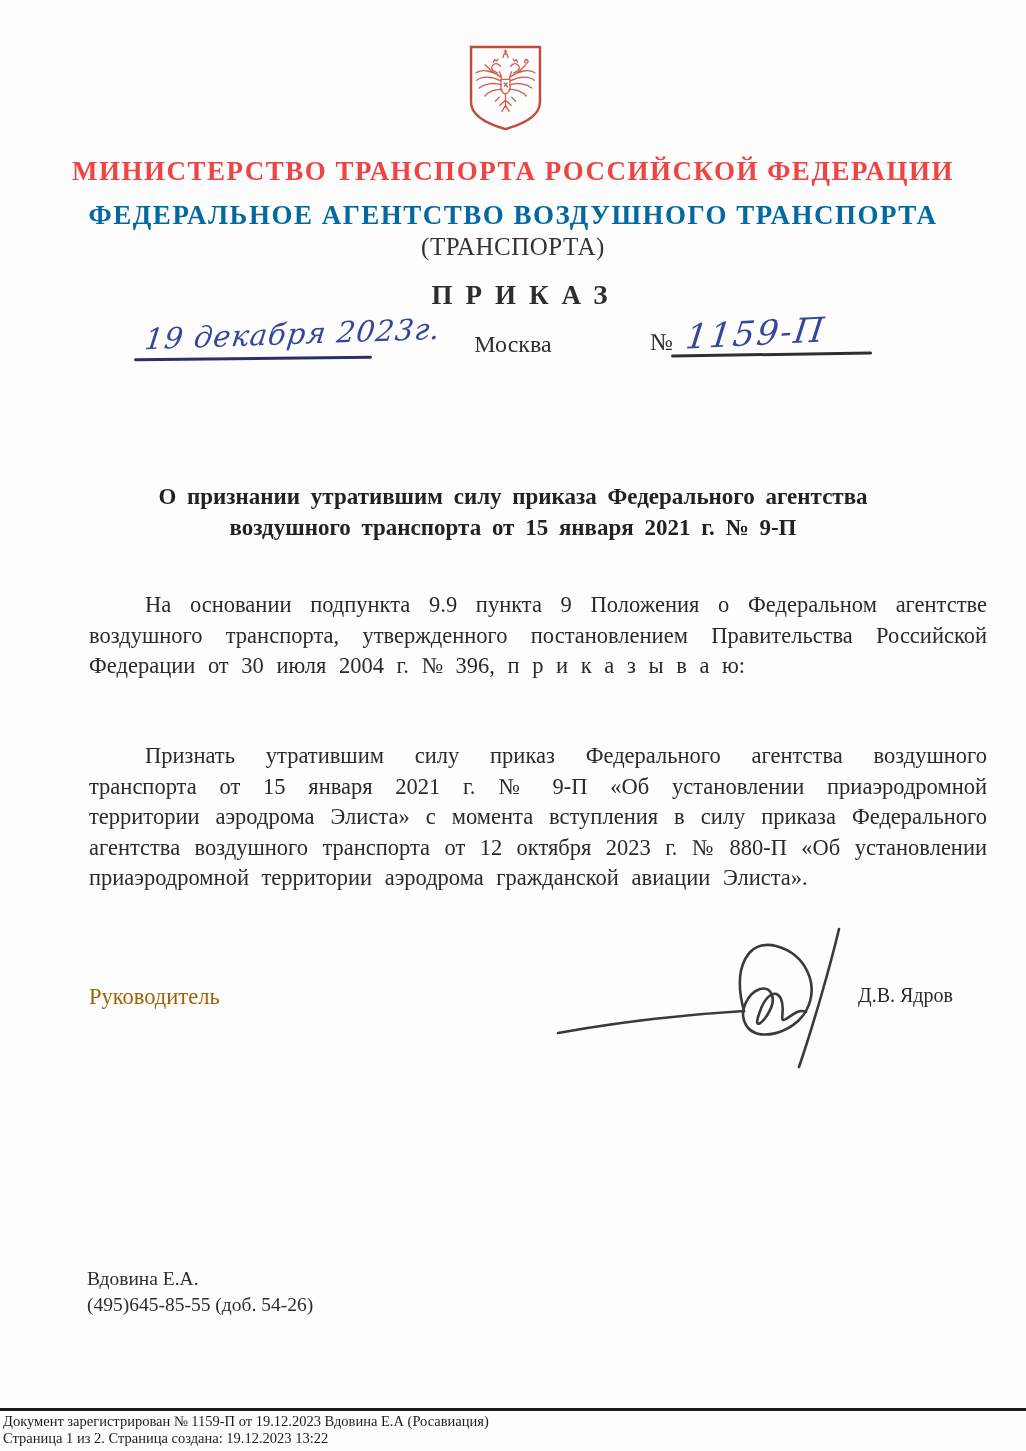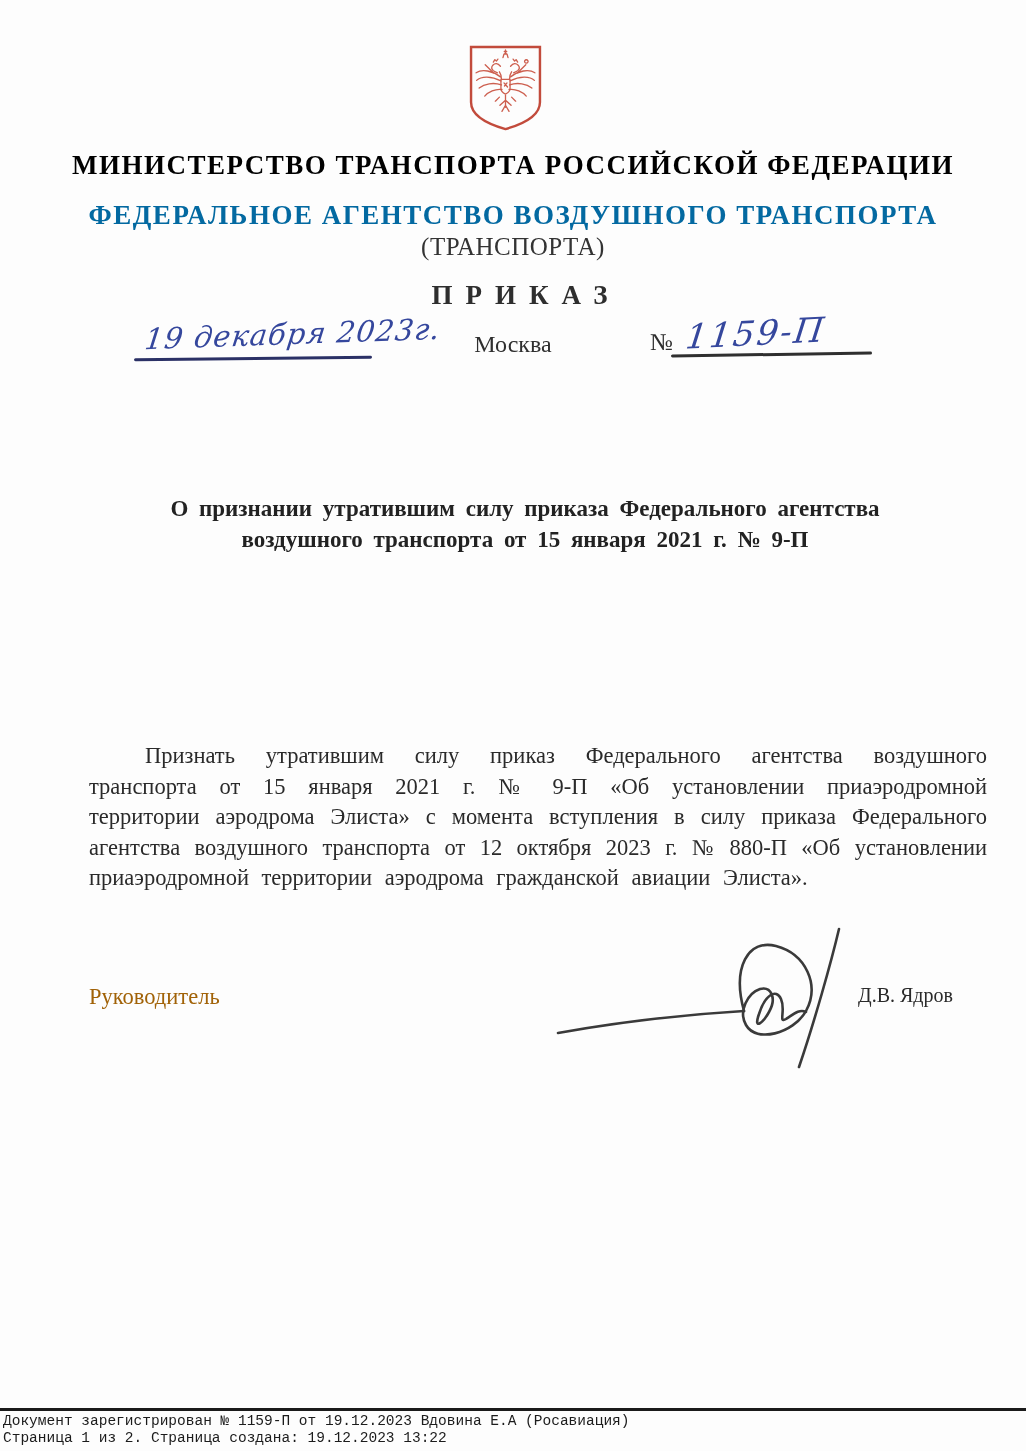--- a/index.html
+++ b/index.html
@@ -7,47 +7,47 @@
     position:relative;
     width:1026px;height:1451px;
     margin:0 auto;
     background:#fdfdfd;
     overflow:hidden;
     font-family:"Liberation Serif",serif;
     color:#262626;
   }
   .emblem{position:absolute;left:468px;top:44px;width:75px;height:88px;}
   .center-line{position:absolute;left:0;width:100%;text-align:center;white-space:nowrap;}
-  .h-ministry{top:150px;font-size:27px;font-weight:bold;letter-spacing:1.5px;color:#000000;}
+  .h-ministry{top:156px;font-size:27px;font-weight:bold;letter-spacing:1.5px;color:#ef4444;}
   .h-agency{top:200px;font-size:27px;font-weight:bold;letter-spacing:1.5px;color:#0369a1;}
   .h-rosaviation{top:233px;font-size:25px;letter-spacing:.5px;color:#333;}
   .h-prikaz{top:280px;font-size:27px;font-weight:bold;letter-spacing:13px;padding-left:13px;color:#2e2e2e;}
   .hw{font-family:"DejaVu Serif",serif;font-style:italic;color:#35479d;white-space:nowrap;}
   .hw-date{position:absolute;left:145px;top:317px;font-size:29px;transform:rotate(-2deg) skewX(-9deg);letter-spacing:1px;}
   .date-underline{position:absolute;left:134px;top:357px;width:238px;height:3px;background:#2b3166;transform:rotate(-.6deg);border-radius:2px;}
   .city{position:absolute;left:0;top:331px;width:100%;text-align:center;font-size:24px;color:#2f2f2f;}
   .num-sign{position:absolute;left:650px;top:329px;font-size:24px;color:#2f2f2f;}
   .num-underline{position:absolute;left:671px;top:353px;width:201px;height:3px;background:#2f2f2f;transform:rotate(-.8deg);border-radius:2px;}
   .hw-number{position:absolute;left:686px;top:313px;font-size:34px;transform:rotate(-3deg) skewX(-10deg);letter-spacing:2px;}
   .title{
-    position:absolute;left:148px;top:481px;width:730px;margin:12px;
+    position:absolute;left:148px;top:481px;width:730px;margin:0;
     text-align:center;font-weight:bold;font-size:23px;line-height:31px;word-spacing:5px;color:#222;
   }
   .para{
     position:absolute;left:89px;width:898px;margin:0;
     font-size:22.5px;line-height:30.5px;text-align:justify;text-indent:56px;word-spacing:7px;color:#2a2a2a;
   }
   .para1{top:590px;}
   .para2{top:741px;}
   .sig-title{position:absolute;left:89px;top:984px;font-size:22.5px;color:#a16207;}
   .sig-name{position:absolute;left:858px;top:984px;font-size:20px;color:#2a2a2a;white-space:nowrap;}
   .signature-svg{position:absolute;left:548px;top:921px;width:312px;height:150px;}
   .contact{position:absolute;left:87px;top:1266px;font-size:19.5px;line-height:26px;color:#2d2d2d;}
   .footer-rule{position:absolute;left:0;top:1408px;width:1026px;height:0;border-top:3px solid #1b1b1b;}
-  .footer-text{position:absolute;left:3px;font-family:Liberation Mono, monospace;font-size:14.5px;color:#1c1c1c;white-space:nowrap;}
+  .footer-text{position:absolute;left:3px;font-family:Liberation Serif, serif;font-size:14.5px;color:#1c1c1c;white-space:nowrap;}
   .footer-l1{top:1413px;}
   .footer-l2{top:1430px;text-align:right;}
 </style>
 </head>
 <body>
 
 <div class="page">
 
   <svg class="emblem" viewBox="0 0 74 86">
     <path d="M3,2.5 H71 V57 C71,69 58,77.5 37,83.5 C16,77.5 3,69 3,57 Z" fill="none" stroke="#c24b3c" stroke-width="2.4"></path>
@@ -73,30 +73,35 @@
 
   <span class="hw hw-date">19 декабря 2023г.</span>
   <span class="date-underline"></span>
   <div class="city">Москва</div>
   <span class="num-sign">№</span>
   <span class="num-underline"></span>
   <span class="hw hw-number">1159-П</span>
 
   <p class="title">О признании утратившим силу приказа Федерального агентства воздушного транспорта от 15 января 2021 г. № 9-П</p>
 
+  <p class="para para1">На основании подпункта 9.9 пункта 9 Положения о Федеральном агентстве воздушного транспорта, утвержденного постановлением Правительства Российской Федерации от 30 июля 2004 г. № 396, п р и к а з ы в а ю:</p>
   <p class="para para2">Признать утратившим силу приказ Федерального агентства воздушного транспорта от 15 января 2021 г. № 9-П «Об установлении приаэродромной территории аэродрома Элиста» с момента вступления в силу приказа Федерального агентства воздушного транспорта от 12 октября 2023 г. № 880-П «Об установлении приаэродромной территории аэродрома гражданской авиации Элиста».</p>
 
   <span class="sig-title">Руководитель</span>
   <svg class="signature-svg" viewBox="0 0 312 150">
     <g fill="none" stroke="#3a3a3a" stroke-width="2.6" stroke-linecap="round">
       <path d="M10,112 C60,103 130,94 196,90"></path>
       <path d="M196,90 C184,46 200,18 228,25 C258,33 272,64 258,90 C245,113 208,122 198,104 C190,90 200,72 212,68 C223,65 229,77 221,91 C215,102 205,110 211,93 C217,74 228,67 233,78 C238,89 230,103 238,98 C247,92 252,88 258,91"></path>
       <path d="M291,8 C283,42 266,102 251,146"></path>
     </g>
   </svg>
   <span class="sig-name">Д.В. Ядров</span>
 
+  <div class="contact">
+    <div>Вдовина Е.А.</div>
+    <div>(495)645-85-55 (доб. 54-26)</div>
+  </div>
 
   <div class="footer-rule"></div>
   <div class="footer-text footer-l1">Документ зарегистрирован № 1159-П от 19.12.2023 Вдовина Е.А (Росавиация)</div>
   <div class="footer-text footer-l2">Страница 1 из 2. Страница создана: 19.12.2023 13:22</div>
 
 </div>
 
 </body></html>

